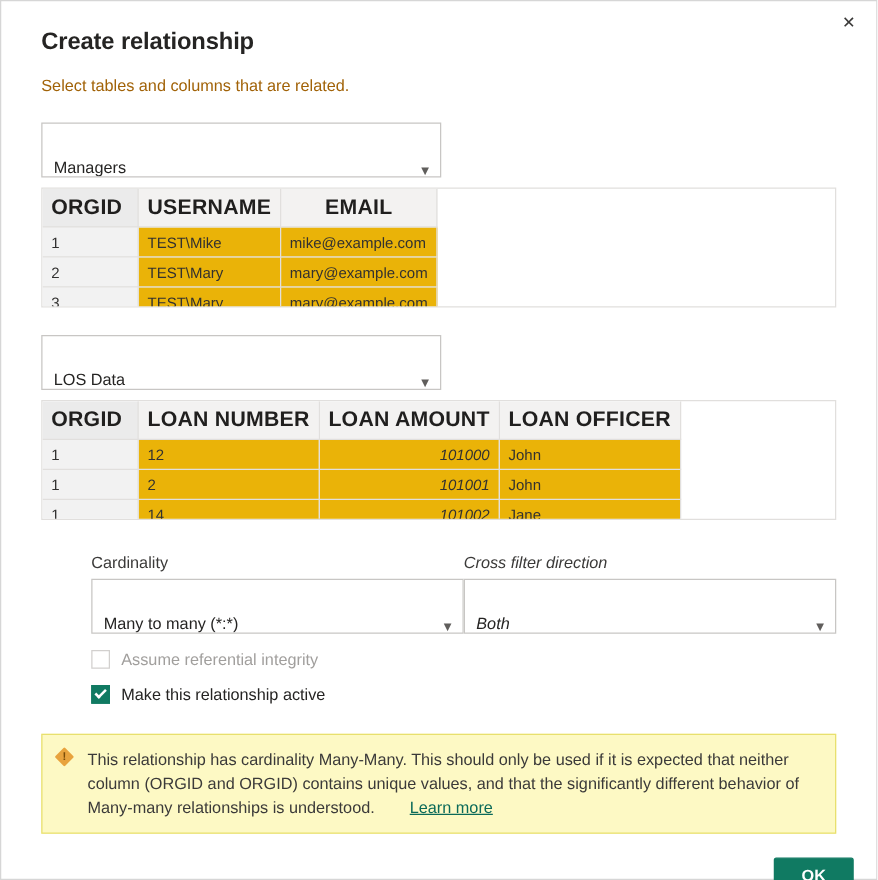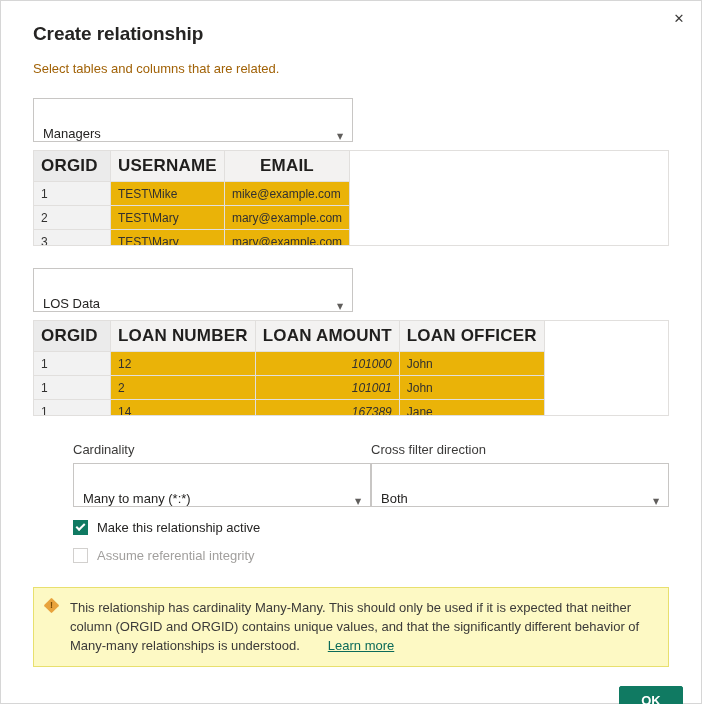--- a/index.html
+++ b/index.html
@@ -153,21 +153,21 @@
 
   
   .opt-row {
     display: flex;
     margin-top: 26px;
   }
   .opt-col {
     width: 320px;
     margin-left: 40px;
   }
-  .opt-col.right { margin-left: 0; }
+  .opt-col.right { margin-left: 0; font-style: italic; }
   .opt-label {
     font-size: 13px;
     color: #3b3a39;
     margin-bottom: 6px;
   }
 
   .check-line {
     display: flex;
     align-items: center;
     margin-top: 13px;
@@ -361,45 +361,45 @@
             </tr>
             <tr>
               <td class="sel">1</td>
               <td>2</td>
               <td class="num">101001</td>
               <td>John</td>
             </tr>
             <tr>
               <td class="sel">1</td>
               <td>14</td>
-              <td class="num">167389</td>
+              <td class="num">101002</td>
               <td>Jane</td>
             </tr>
           </tbody>
         </table>
       </div>
     </div>
 
     <div class="opt-row">
 
       <div class="opt-col left">
         <div class="opt-label">Cardinality</div>
         <div class="combo combo-half">
           <span class="combo-text">Many to many (*:*)</span>
           <span class="combo-arrow">▼</span>
         </div>
 
+        <div class="check-line disabled">
+          <span class="cbox disabled"></span>
+          <span class="check-text dim">Assume referential integrity</span>
+        </div>
+
         <div class="check-line">
           <span class="cbox checked"></span>
           <span class="check-text">Make this relationship active</span>
-        </div>
-
-        <div class="check-line disabled">
-          <span class="cbox disabled"></span>
-          <span class="check-text dim">Assume referential integrity</span>
         </div>
       </div>
 
       <div class="opt-col right">
         <div class="opt-label">Cross filter direction</div>
         <div class="combo combo-half">
           <span class="combo-text">Both</span>
           <span class="combo-arrow">▼</span>
         </div>
 

